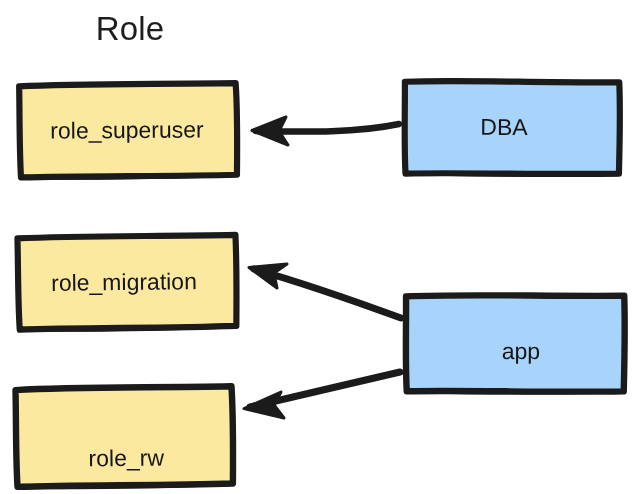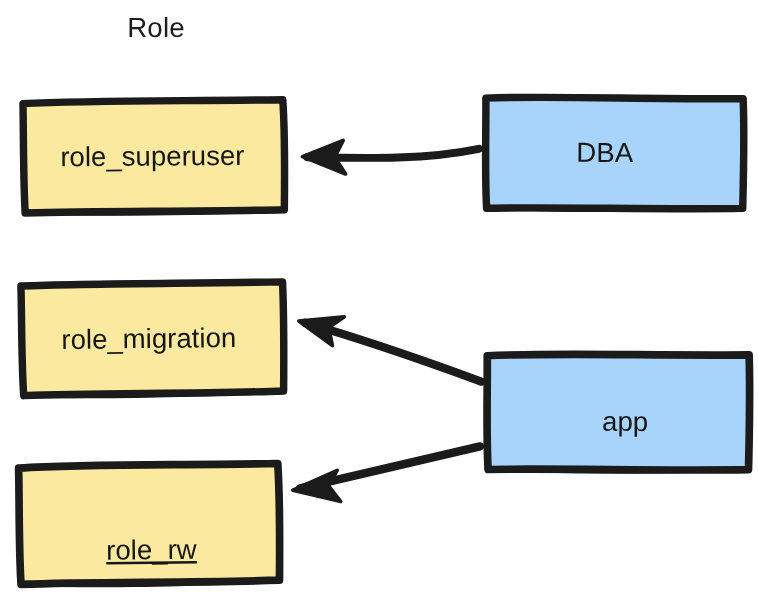--- a/index.html
+++ b/index.html
@@ -13,21 +13,21 @@
   }
   #canvas {
     position: relative;
     width: 632px;
     height: 494px;
     background: #ffffff;
     overflow: hidden;
   }
   .col-header {
     position: absolute;
-    font-size: 23px;
+    font-size: 33px;
     font-weight: 400;
     color: #1d1d1d;
     letter-spacing: 0.2px;
     white-space: nowrap;
     text-align: center;
     line-height: 1;
     user-select: none;
   }
   #header-role  { left: 45px;  top: 12px; width: 170px; }
   #header-user  { left: 430px; top: 12px; width: 165px; }
@@ -65,21 +65,21 @@
     z-index: 1;
   }
 
   
   #node-role-superuser { left: 18px;  top: 83px;  width: 220px; height: 94px;  transform: rotate(-0.45deg); }
   #node-role-migration { left: 16px;  top: 236px; width: 222px; height: 92px;  transform: rotate(-0.7deg);  }
   #node-role-rw        { left: 14px;  top: 387px; width: 220px; height: 99px;  transform: rotate(-0.6deg);  }
   #node-dba            { left: 403px; top: 81px;  width: 218px; height: 93px;  transform: rotate(0.35deg);  }
   #node-app            { left: 404px; top: 294px; width: 222px; height: 98px;  transform: rotate(0.3deg);   }
 
-  #node-role-rw .node-label { transform: translate(2px, 22px); text-decoration: underline; }
+  #node-role-rw .node-label { transform: translate(2px, 22px); }
   #node-dba .node-label     { transform: translate(-8px, 0px); }
   #node-app .node-label     { transform: translate(6px, 8px); }
   #node-role-migration .node-label { transform: translate(-3px, 0px); }
   #node-role-superuser .node-label { transform: translate(-1px, 0px); }
 
   
   #arrow-layer {
     position: absolute;
     left: 0; top: 0;
     width: 632px;

